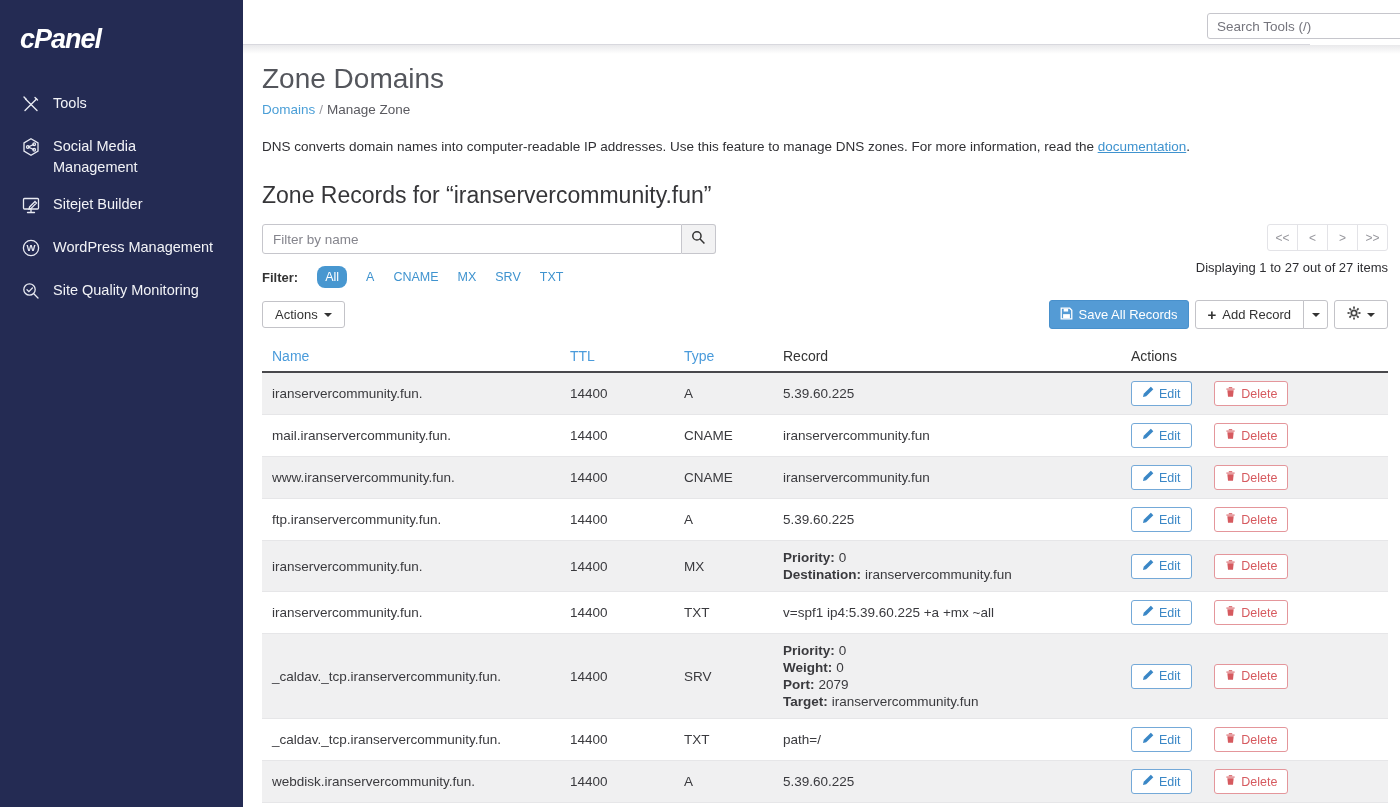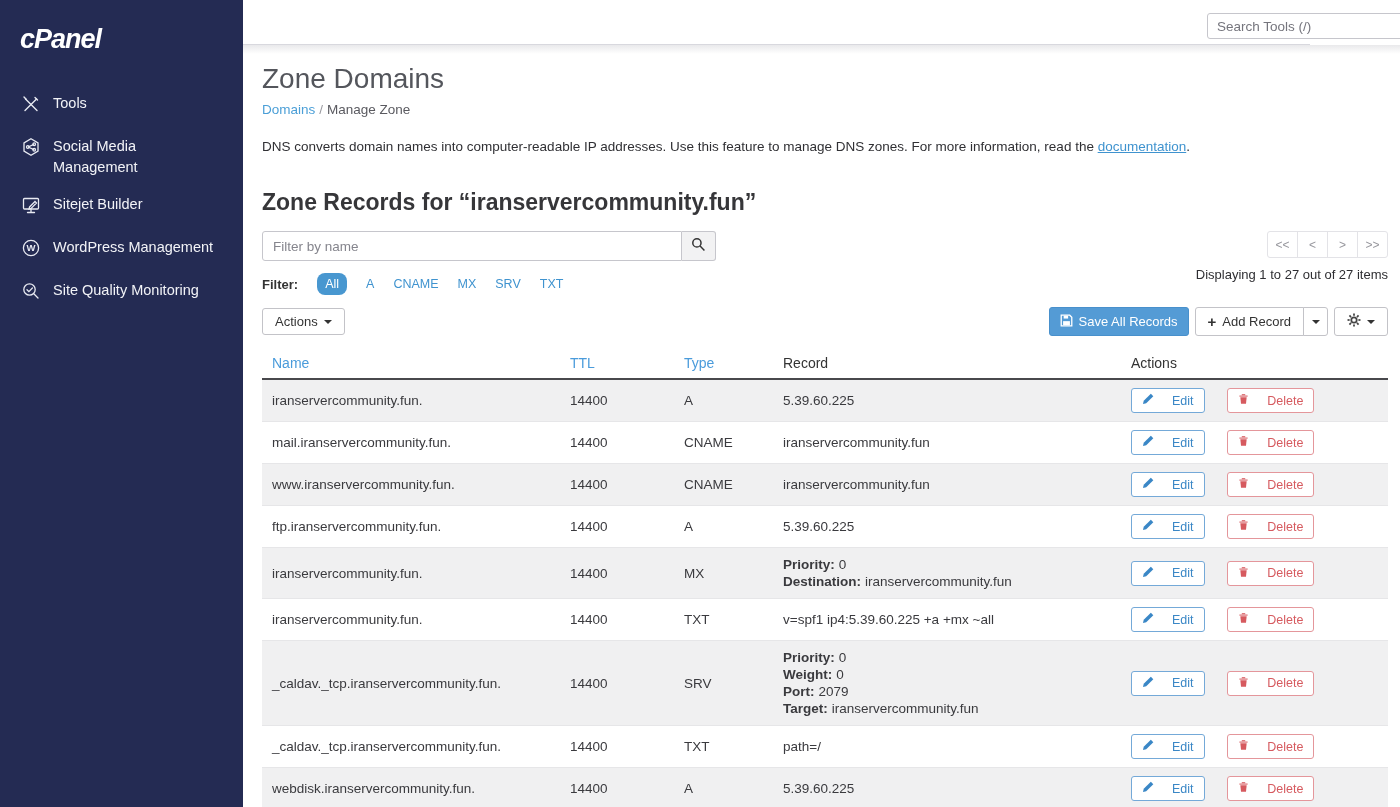--- a/index.html
+++ b/index.html
@@ -30,21 +30,21 @@
   .main { position:absolute; left:243px; top:45px; width:1157px; height:762px;
           padding:0 12px 0 19px; background:#fff; overflow:hidden; }
   .main::before { content:""; position:absolute; left:0; top:0; width:100%; height:9px;
                   background:linear-gradient(#e9e9eb,rgba(255,255,255,0)); }
   .page-title { margin-top:18px; font-size:28px; font-weight:400; color:#54565c; line-height:1.15; }
   .breadcrumb { margin-top:7px; font-size:13.5px; color:#5a5a60; }
   .breadcrumb a { color:#4b9fd7; }
   .breadcrumb .sep { color:#9a9aa0; margin:0 4px; }
   .description { margin-top:22px; font-size:13.5px; color:#303034; }
   .description a { color:#3f93cf; text-decoration:underline; }
-  .records-heading { margin-top:35px; font-size:23px; font-weight:bold; color:#363639; }
+  .records-heading { margin-top:28px; font-size:23px; font-weight:normal; color:#363639; }
 
   
   .toolbar-row { margin-top:15px; display:flex; justify-content:space-between; }
   .filter-group { display:flex; width:454px; }
   .filter-input { flex:1; height:30px; border:1px solid #c6c6cc; border-radius:3px 0 0 3px;
                   padding:0 10px; font-size:13.5px; color:#444; font-family:"Liberation Sans",sans-serif; }
   .filter-input::placeholder { color:#85858d; opacity:1; }
   .filter-search-btn { width:34px; height:30px; background:#f2f2f3; border:1px solid #c6c6cc;
                        border-left:none; border-radius:0 3px 3px 0; cursor:pointer;
                        display:flex; align-items:center; justify-content:center; }
@@ -81,21 +81,21 @@
   
   table { margin-top:11px; width:1126px; border-collapse:collapse; table-layout:fixed; }
   th { text-align:left; padding:8px 10px 7px; font-size:14px; font-weight:normal;
        border-bottom:2px solid #48484c; color:#333; }
   th a { color:#4a9bdb; }
   td { padding:12px 10px; font-size:13.5px; color:#3a3a3e; vertical-align:middle; }
   tr.striped { background:#f0f0f1; }
   tbody tr + tr td { border-top:1px solid #e6e6e8; }
   td.rec-multi { padding:8px 10px; line-height:17px; }
   .rec-label { font-weight:bold; margin-right:4px; }
-  .row-btn { display:inline-flex; align-items:center; gap:18px; background:#fff;
+  .row-btn { display:inline-flex; align-items:center; gap:5px; background:#fff;
              font-size:12.5px; padding:4px 10px; border-radius:3px; cursor:pointer;
              font-family:"Liberation Sans",sans-serif; }
   .btn-edit { border:1px solid #74a9d8; color:#3a87c6; }
   .btn-delete { border:1px solid #e4969b; color:#d65a5f; margin-left:19px; }
   td.actions-cell { padding:8px 10px; white-space:nowrap; }
 </style>
 </head>
 <body>
 
 <div class="sidebar">

